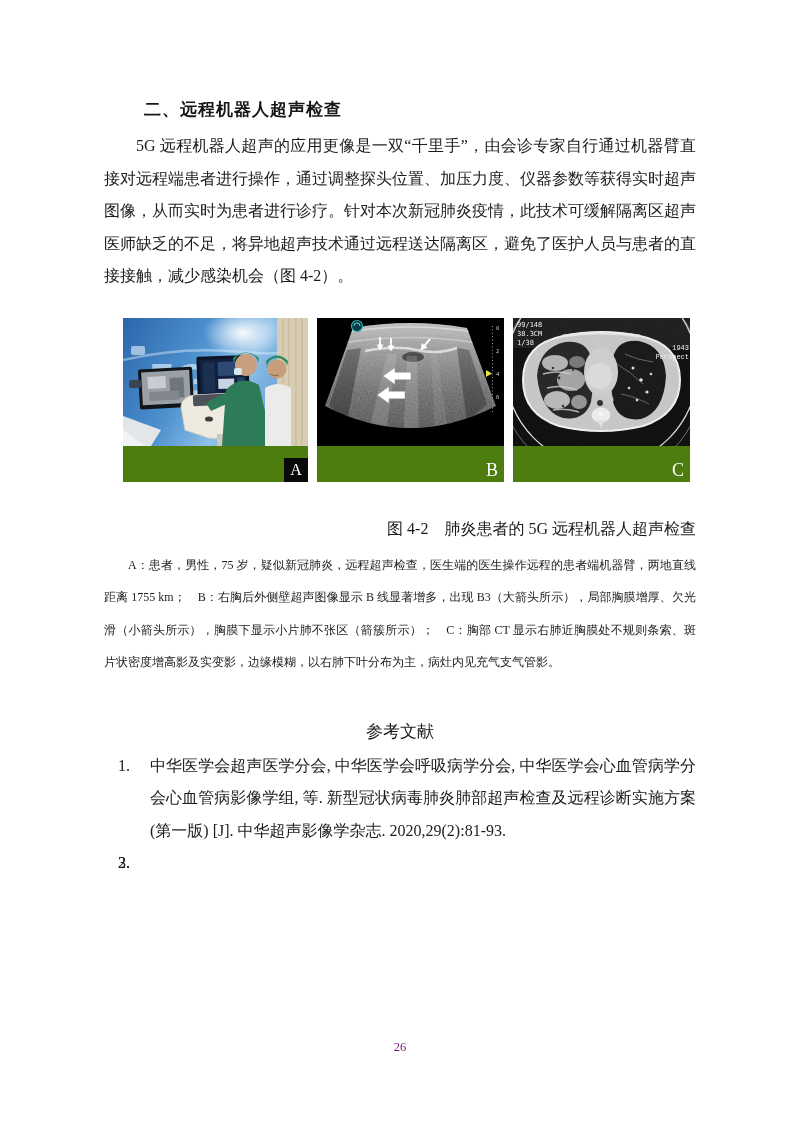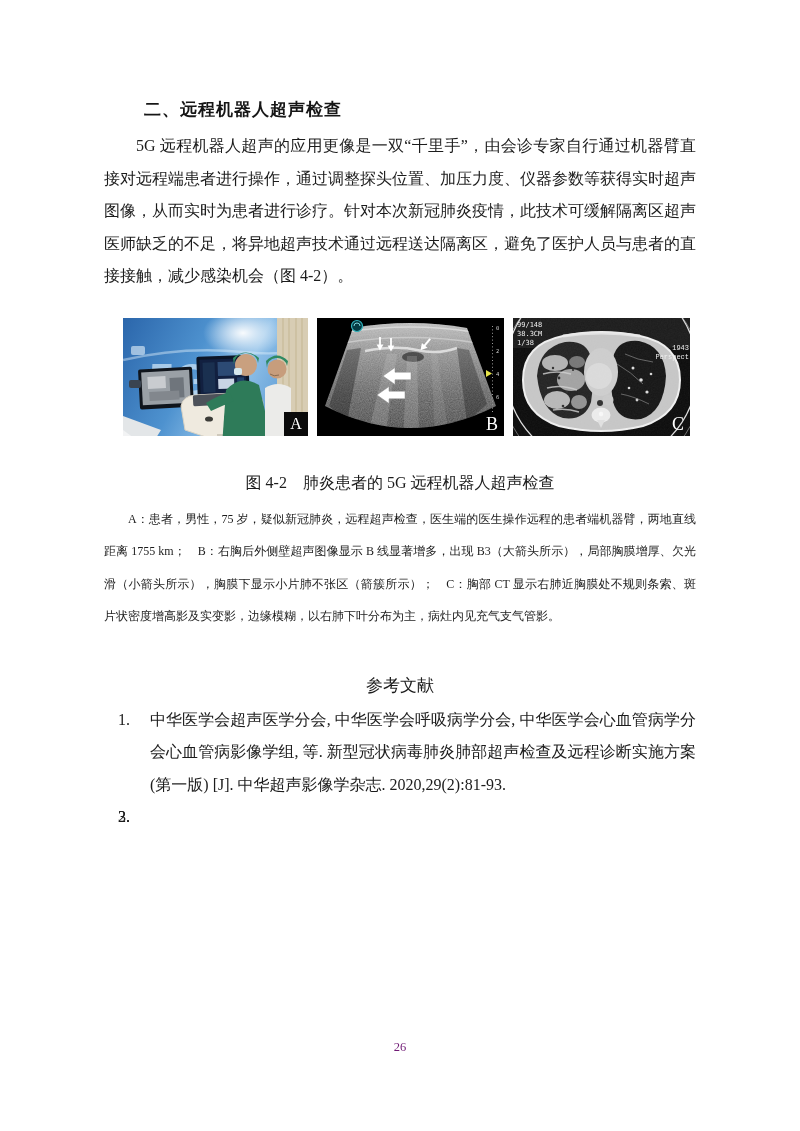--- a/index.html
+++ b/index.html
@@ -34,23 +34,23 @@
     text-align: justify;
     text-indent: 2em;
   }
   .figure-row {
     margin: 25px 0 0 19px;
     display: flex;
     gap: 9px;
   }
   .fig {
     position: relative;
-    height: 118px;
+    height: 164px;
     overflow: hidden;
-    background: #15803d;
+    background: #4d7c0f;
   }
   .fig svg { display: block; }
   .fig-a { width: 185px; }
   .fig-b { width: 187px; }
   .fig-c { width: 177px; }
   .fig-label {
     position: absolute;
     right: 6px;
     bottom: 1px;
     color: #ffffff;
@@ -72,21 +72,21 @@
     font-family: "DejaVu Sans Mono", monospace;
     font-size: 7px;
     line-height: 9px;
     letter-spacing: 0;
   }
   .ct-text span { display: block; }
   .ct-tl { left: 4px; top: 3px; }
   .ct-tr { right: 1px; top: 26px; text-align: right; font-family: Liberation Mono, monospace; }
   .figure-caption {
     margin-top: 36px;
-    text-align: center;
+    text-align: right;
     font-size: 16px;
     line-height: 22px;
   }
   .figure-description {
     margin-top: 9px;
     font-size: 12px;
     line-height: 32.5px;
     text-align: justify;
     text-indent: 2em;
   }

